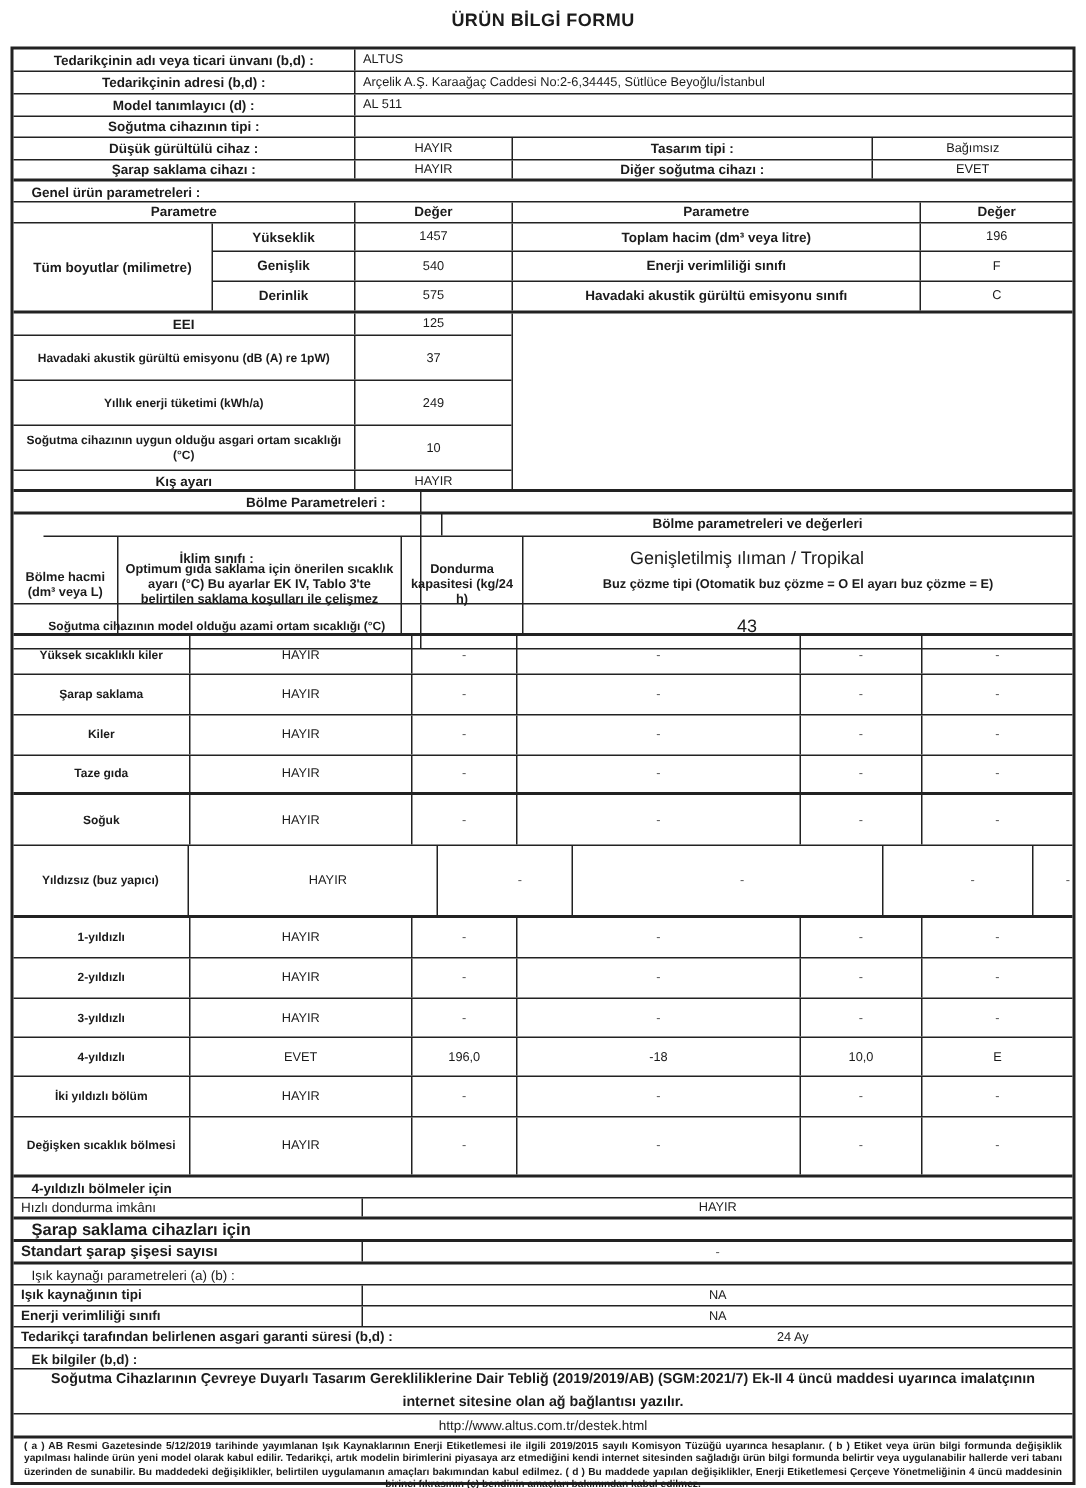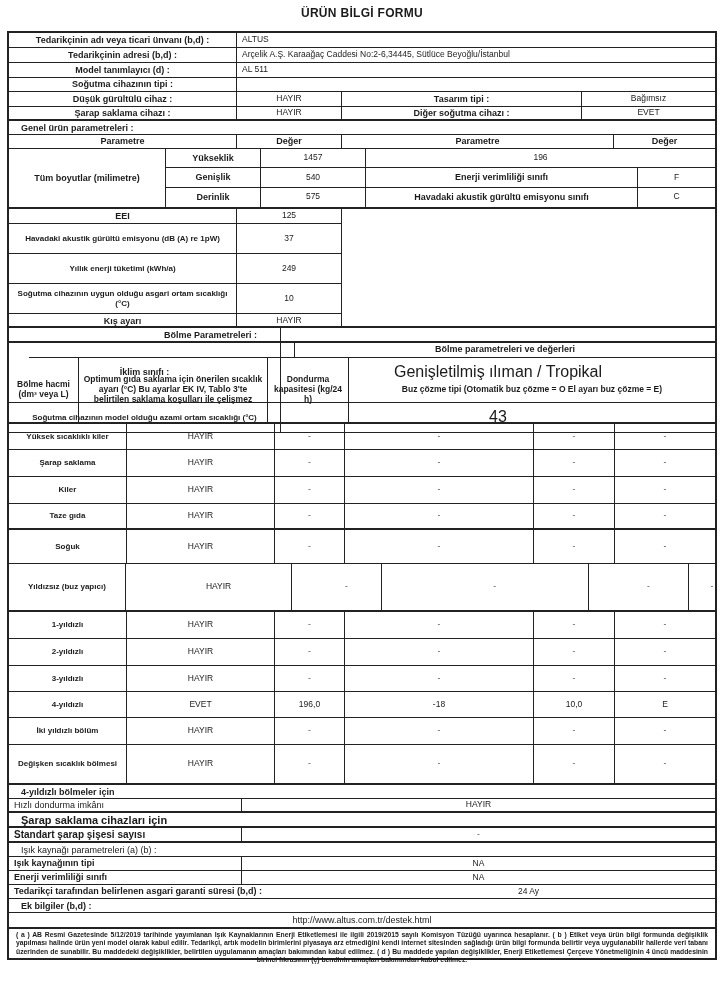--- a/index.html
+++ b/index.html
@@ -14,24 +14,24 @@
   .bb2{border-bottom:2px solid #222;}
   .c{box-sizing:border-box;display:flex;align-items:center;justify-content:center;
      text-align:center;font-size:9px;line-height:1.15;padding:1px 3px;}
   .c.left{justify-content:flex-start;text-align:left;padding-left:5px;}
   .b{font-weight:bold;}
   .br{border-right:1px solid #222;}
   .fx{flex:1;min-width:0;}
   .fs8{font-size:8px;}
   .fs85{font-size:8.5px;}
   .fs11{font-size:10px;}
-  .fs12{font-size:16px;}
+  .fs12{font-size:12px;}
   .dash{color:#555;}
   .w70{width:70px;}.w81{width:81px;}.w95{width:95px;}.w105{width:105px;}
-  .w118{width:118px;}.w133{width:157px;}.w148{width:148px;}.w189{width:189px;}
+  .w118{width:118px;}.w133{width:133px;}.w148{width:148px;}.w189{width:189px;}
   .w228{width:228px;}.w233{width:233px;}.w240{width:240px;}.w272{width:272px;}
   .w333{width:333px;}
   .h14{height:14px;}.h15{height:15px;}.h16{height:16px;margin-left:20px;}.h20{height:20px;}
   .h26{height:26px;}.h27{height:27px;}.h30{height:30px;}.h31{height:31px;}
   .h34{height:34px;}.h40{height:40px;}.h48{height:48px;gap:20px;}.h60{height:60px;}
   .h66{height:66px;}.h119{height:119px;flex-direction:column;}
   .sect{font-size:9px;font-weight:bold;display:flex;align-items:center;
         box-sizing:border-box;padding-left:12px;}
   .sect.big{font-size:11px;}
   .half{display:flex;flex-direction:column;box-sizing:border-box;}
@@ -88,20 +88,21 @@
       <div class="c b w105 br">Değer</div>
       <div class="c b w272 br">Parametre</div>
       <div class="c b fx">Değer</div>
     </div>
     <div class="row h60 bb2">
       <div class="c b w133 br">Tüm boyutlar (milimetre)</div>
       <div class="stack">
         <div class="row h20 bb1">
           <div class="c b w95 br">Yükseklik</div>
           <div class="c fs85 w105 br">1457</div>
+          <div class="c b w272 br">Toplam hacim (dm³ veya litre)</div>
           <div class="c fs85 fx">196</div>
         </div>
         <div class="row h20 bb1">
           <div class="c b w95 br">Genişlik</div>
           <div class="c fs85 w105 br">540</div>
           <div class="c b w272 br">Enerji verimliliği sınıfı</div>
           <div class="c fs85 fx">F</div>
         </div>
         <div class="row h20">
           <div class="c b w95 br">Derinlik</div>
@@ -289,20 +290,23 @@
       <div class="c left b w233 br">Enerji verimliliği sınıfı</div>
       <div class="c fs85 fx">NA</div>
     </div>
     <div class="row h14 bb1">
       <div class="c left b w333">Tedarikçi tarafından belirlenen asgari garanti süresi (b,d) :</div>
       <div class="c fs85 fx">24 Ay</div>
     </div>
     <div class="row h14 bb1">
       <div class="sect fx">Ek bilgiler (b,d) :</div>
     </div>
+    <div class="row h30 bb1">
+      <div class="note fx">Soğutma Cihazlarının Çevreye Duyarlı Tasarım Gerekliliklerine Dair Tebliğ (2019/2019/AB) (SGM:2021/7) Ek-II 4 üncü maddesi uyarınca imalatçının internet sitesine olan ağ bağlantısı yazılır.</div>
+    </div>
     <div class="row h14">
       <div class="url fx">http://www.altus.com.tr/destek.html</div>
     </div>
     <div class="row h31">
       <div class="footnote fx">( a ) AB Resmi Gazetesinde 5/12/2019 tarihinde yayımlanan Işık Kaynaklarının Enerji Etiketlemesi ile ilgili 2019/2015 sayılı Komisyon Tüzüğü uyarınca hesaplanır. ( b ) Etiket veya ürün bilgi formunda değişiklik yapılması halinde ürün yeni model olarak kabul edilir. Tedarikçi, artık modelin birimlerini piyasaya arz etmediğini kendi internet sitesinden sağladığı ürün bilgi formunda belirtir veya uygulanabilir hallerde veri tabanı üzerinden de sunabilir. Bu maddedeki değişiklikler, belirtilen uygulamanın amaçları bakımından kabul edilmez. ( d ) Bu maddede yapılan değişiklikler, Enerji Etiketlemesi Çerçeve Yönetmeliğinin 4 üncü maddesinin birinci fıkrasının (ç) bendinin amaçları bakımından kabul edilmez.</div>
     </div>
 
   </div>
 </div>
 

